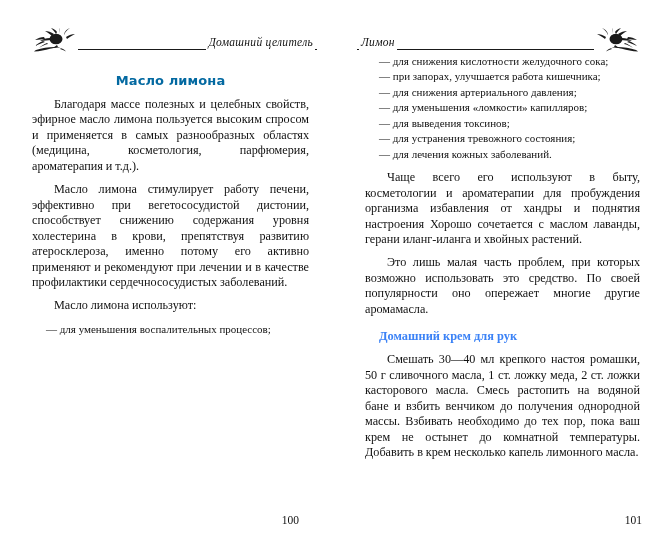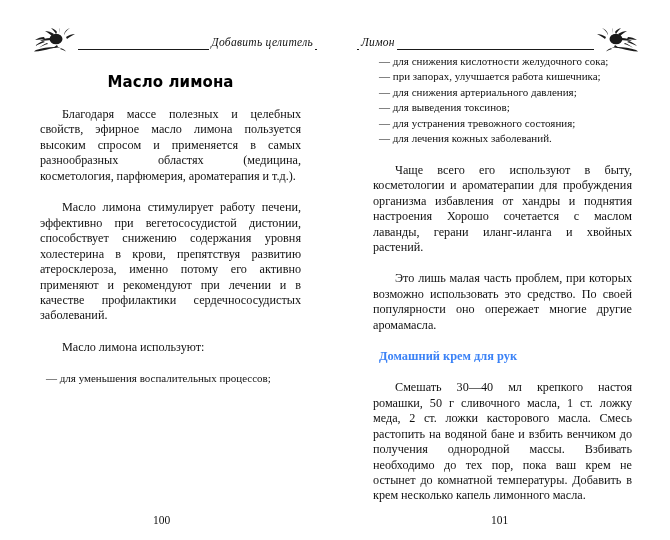--- a/index.html
+++ b/index.html
@@ -76,56 +76,56 @@
   }
   .page-left .ornament { left: 0; }
   .page-right .ornament { right: 0; transform: scaleX(-1); }
   .ornament svg { display: block; width: 52px; height: 26px; }
 
   
   .chapter-title {
     text-align: center;
     font-family: "DejaVu Sans", sans-serif;
     font-weight: bold;
-    font-size: 15px;
+    font-size: 13px;
     letter-spacing: 0.1px;
     margin: 19px 0 9px 0;
-    color: #000000;
+    color: #0369a1;
   }
   .subhead {
     font-family: "Liberation Serif", serif;
     font-weight: bold;
     font-size: 12.4px;
     margin: 12px 0 1px 0;
     padding-left: 22px;
     color: #3b82f6;
   }
   p.para {
-    margin: 16px;
+    margin: 8px;
     font-size: 12.2px;
     line-height: 15.45px;
     text-align: justify;
     text-indent: 22px;
     -webkit-hyphens: none;
     hyphens: none;
     word-spacing: -0.1px;
   }
   p.item {
     margin: 0;
     font-size: 11px;
     line-height: 15.45px;
     text-align: justify;
     text-indent: 22px;
   }
   .folio {
     position: absolute;
     bottom: 0px;
     left: 0;
     right: 0;
-    text-align: center;
+    text-align: right;
     font-size: 11.5px;
     line-height: 1;
   }
   .page-left .folio { padding-right: 18px; }
   .page-right .folio { padding-right: 6px; }
   .textblock { position: relative; }
 </style>
 </head>
 <body>
 
@@ -150,21 +150,21 @@
               <path d="M26 10 C22 10 19 11 16 13 C20 13 24 12 27 12 Z"></path>
               <path d="M33 17 C31 19 28 20 25 21 C28 20 31 19 34 19 Z"></path>
               <path d="M12 22 C18 20 24 19 31 19 C33 19 35 19.5 37 20.3 C34 19.2 30 19.8 26 20.8 C21 22 16 23.3 10 23.6 C10.5 23 11 22.5 12 22 Z"></path>
               <path d="M37 20.3 C39 21 41 22 42 23.4 C40 22.6 38 21.6 36 21 Z"></path>
               <path d="M23 15 C20 16 17 18 15 20 C18 18 21 16.5 24 16 Z"></path>
               <circle cx="34" cy="8" r="1.6"></circle>
               <circle cx="29" cy="14" r="1.3"></circle>
             </g>
           </svg>
         </span>
-        <span class="runhead-title">Добавить целитель</span>
+        <span class="runhead-title">Домашний целитель</span>
       </div>
 
       <div class="textblock">
         <h1 class="chapter-title">Масло лимона</h1>
         <p class="para">Благодаря массе полезных и целебных свойств, эфирное масло лимона пользуется высоким спросом и применяется в самых разнообразных областях (медицина, косметология, парфюмерия, ароматерапия и т.д.).</p>
         <p class="para">Масло лимона стимулирует работу печени, эффективно при вегетососудистой дистонии, способствует снижению содержания уровня холестерина в крови, препятствуя развитию атеросклероза, именно потому его активно применяют и рекомендуют при лечении и в качестве профилактики сердечнососудистых заболеваний.</p>
         <p class="para">Масло лимона используют:</p>
         <p class="item">— для уменьшения воспалительных процессов;</p>
       </div>
 
@@ -198,20 +198,21 @@
               <circle cx="29" cy="14" r="1.3"></circle>
             </g>
           </svg>
         </span>
       </div>
 
       <div class="textblock">
         <p class="item">— для снижения кислотности желудочного сока;</p>
         <p class="item">— при запорах, улучшается работа кишечника;</p>
         <p class="item">— для снижения артериального давления;</p>
+        <p class="item">— для уменьшения «ломкости» капилляров;</p>
         <p class="item">— для выведения токсинов;</p>
         <p class="item">— для устранения тревожного состояния;</p>
         <p class="item">— для лечения кожных заболеваний.</p>
         <p class="para">Чаще всего его используют в быту, косметологии и ароматерапии для пробуждения организма избавления от хандры и поднятия настроения Хорошо сочетается с маслом лаванды, герани иланг-иланга и хвойных растений.</p>
         <p class="para">Это лишь малая часть проблем, при которых возможно использовать это средство. По своей популярности оно опережает многие другие аромамасла.</p>
         <h2 class="subhead">Домашний крем для рук</h2>
         <p class="para">Смешать 30—40 мл крепкого настоя ромашки, 50 г сливочного масла, 1 ст. ложку меда, 2 ст. ложки касторового масла. Смесь растопить на водяной бане и взбить венчиком до получения однородной массы. Взбивать необходимо до тех пор, пока ваш крем не остынет до комнатной температуры. Добавить в крем несколько капель лимонного масла.</p>
       </div>
 
       <div class="folio">101</div>

